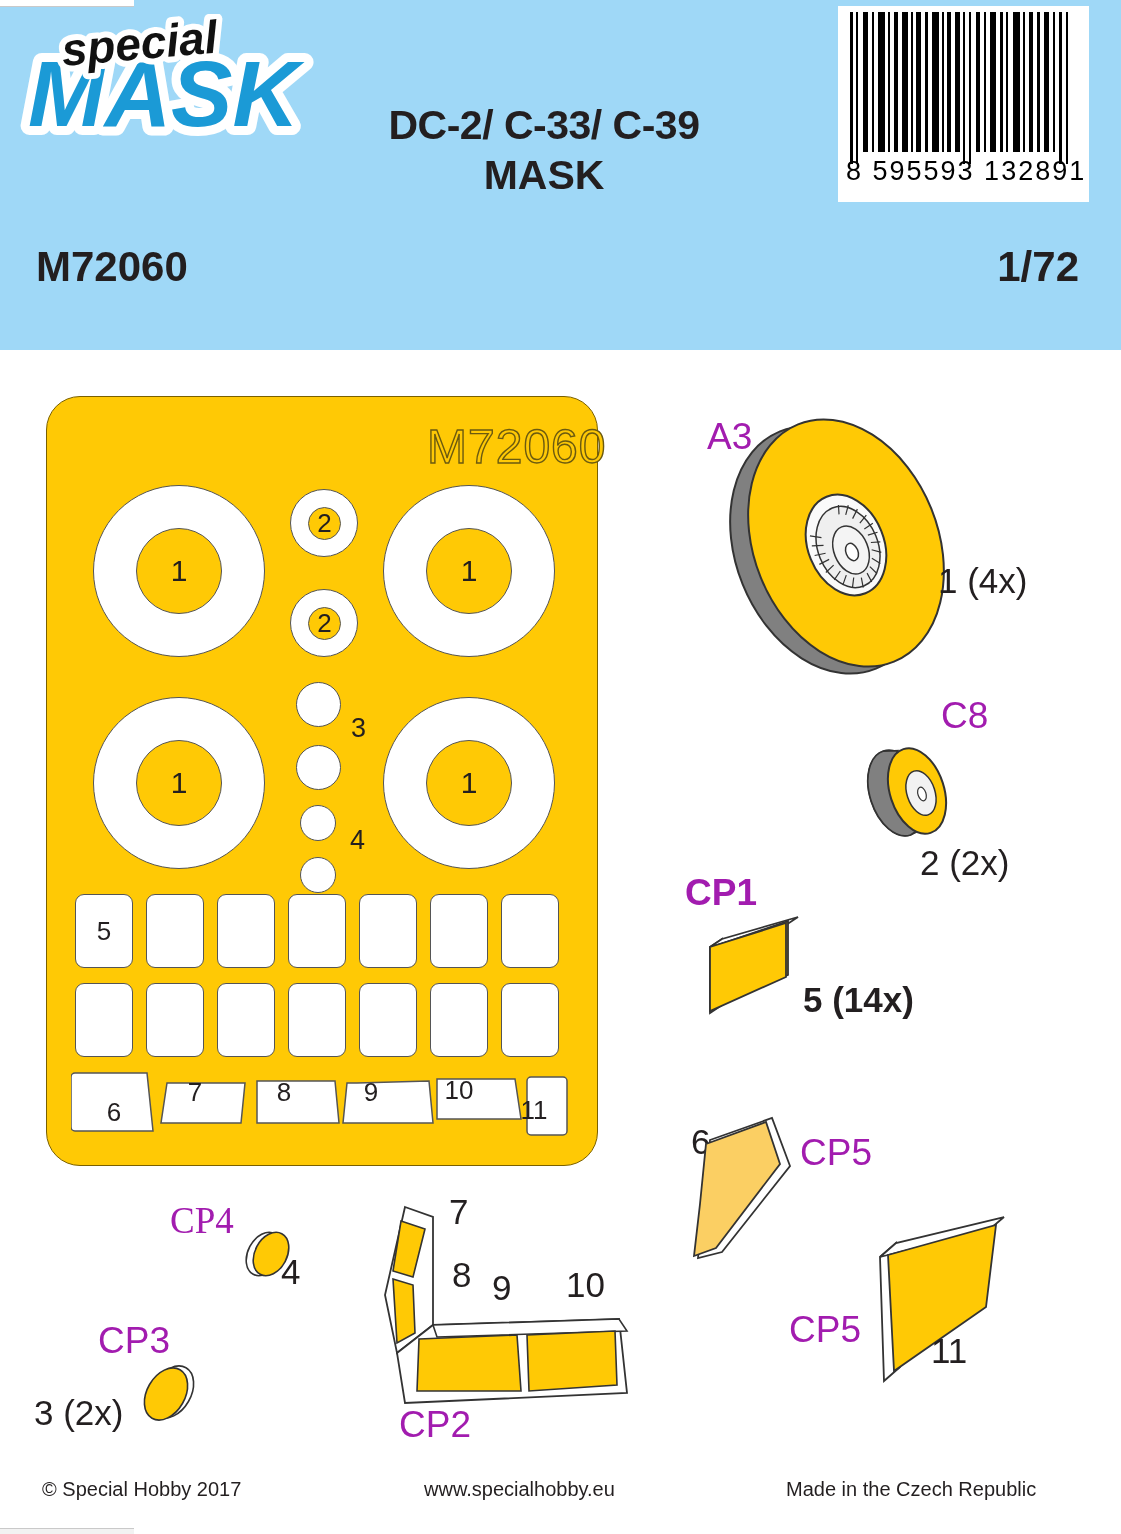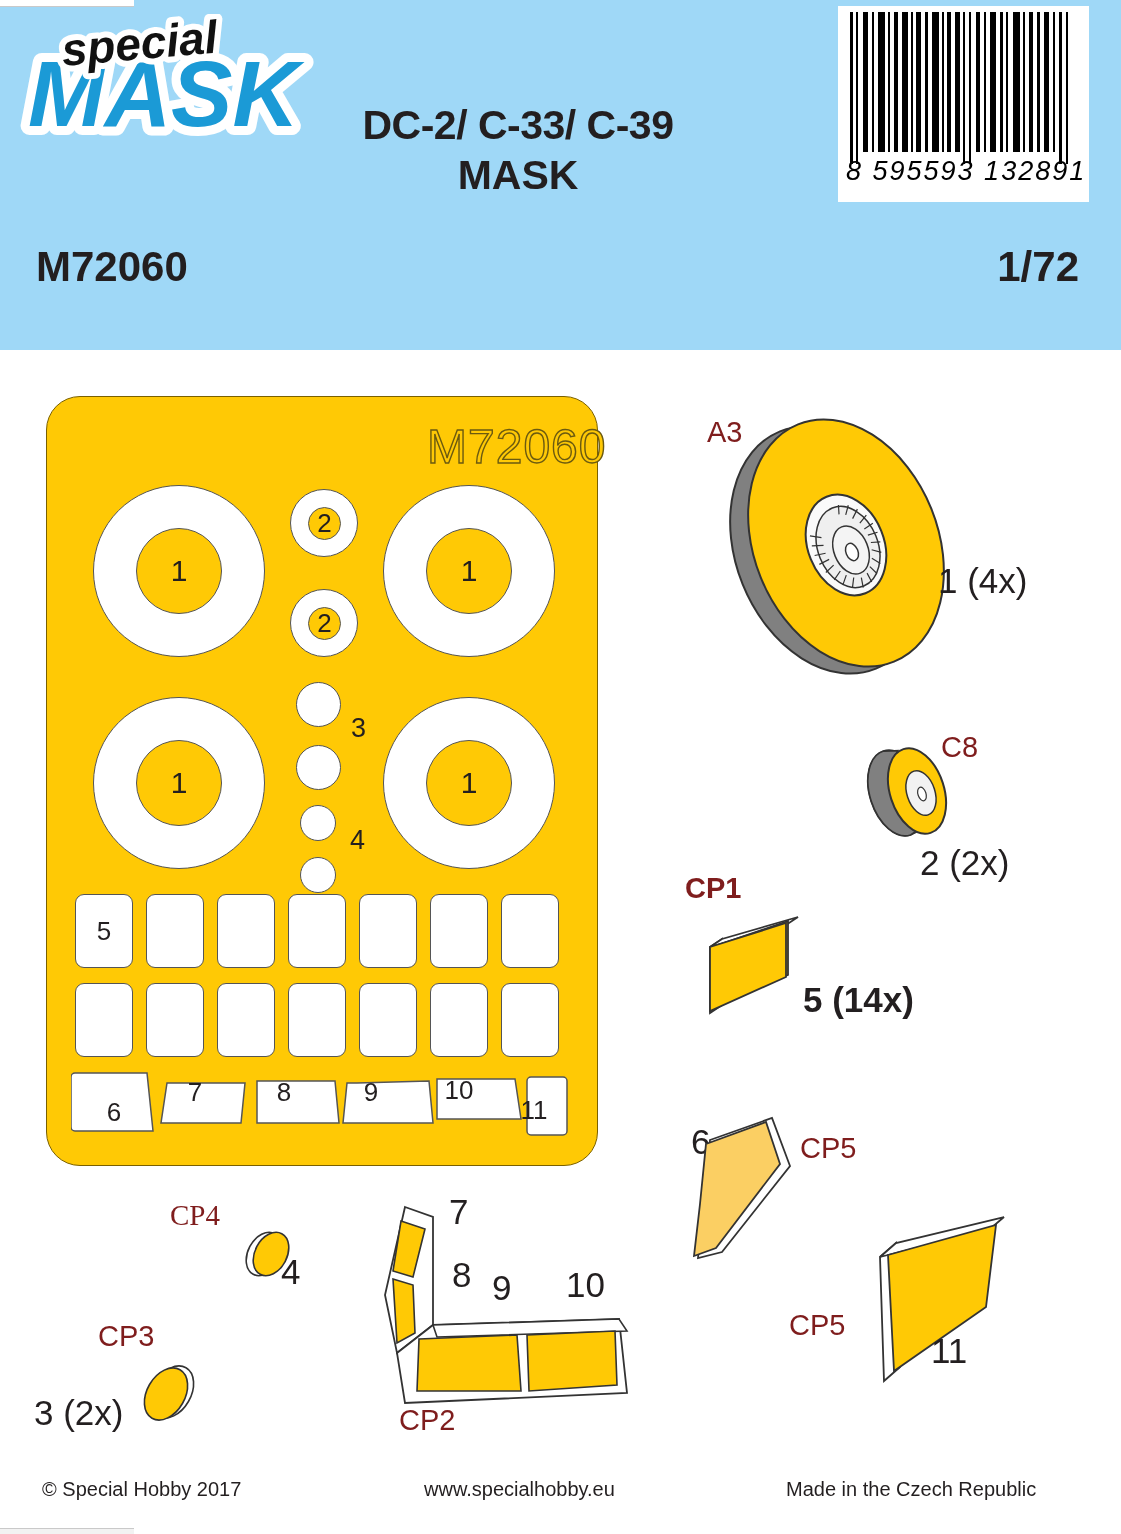--- a/index.html
+++ b/index.html
@@ -35,21 +35,21 @@
   #logo {
     position: absolute;
     left: 18px; top: 14px;
     width: 300px; height: 140px;
   }
   #logo svg { display:block; }
 
   
   #title-block {
     position: absolute;
-    left: 218px; top: 105px;
+    left: 244px; top: 105px;
     width: 600px;
     text-align: center;
     color: #231f20;
   }
   #title-line1 {
     font-size: 41px;
     font-weight: bold;
     letter-spacing: -0.5px;
     line-height: 1.0;
   }
@@ -84,21 +84,20 @@
     color: #231f20;
   }
 
   
   #barcode-box {
     position: absolute;
     left: 838px; top: 6px;
     width: 251px; height: 196px;
     background: #ffffff;
     padding: 0;
-    font-style: italic;
   }
   #barcode-bars {
     position: absolute;
     left: 10px; top: 6px;
     width: 228px; height: 152px;
   }
   #barcode-digits {
     position: absolute;
     left: 8px; top: 150px;
     width: 232px;
@@ -196,22 +195,22 @@
     display: flex;
     align-items: center;
     justify-content: center;
     font-size: 26px;
     color: #231f20;
   }
 
   
   .part-label {
     position: absolute;
-    font-size: 29px;
-    color: #7f1d1d;
+    font-size: 37px;
+    color: #a21caf;
     font-family: "Liberation Sans", sans-serif;
     white-space: nowrap;
   }
   .part-qty {
     position: absolute;
     font-size: 35px;
     color: #231f20;
     font-family: "Liberation Sans", sans-serif;
     white-space: nowrap;
   }
@@ -383,21 +382,21 @@
   <g stroke="#333" stroke-width="1.2" fill="none" transform="rotate(-22 146 140)">
     <path d="M116 118 l10 6 M114 128 l11 4 M113 138 l11 2 M114 148 l11 -1 M117 158 l10 -4
              M122 168 l9 -6 M128 176 l7 -8 M136 182 l5 -9 M146 186 l2 -10
              M156 184 l-1 -10 M164 178 l-4 -9 M171 170 l-6 -8 M176 160 l-8 -6
              M179 150 l-9 -3 M180 140 l-10 -1 M179 130 l-10 2 M176 120 l-9 5
              M170 111 l-8 7 M163 104 l-6 8 M154 100 l-3 9"></path>
   </g>
 </svg>
 <div class="part-qty" style="left:938px; top:561px;">1 (4x)</div>
 
-<div class="part-label" style="left:941px; top:695px;margin-top:36px;">C8</div>
+<div class="part-label" style="left:941px; top:695px;">C8</div>
 <svg class="part-svg" style="left:855px; top:735px;" width="140" height="120" viewBox="0 0 140 120">
 
   <ellipse cx="42" cy="58" rx="27" ry="44" fill="#ffc905" stroke="#333" stroke-width="2" transform="rotate(-18 42 58)"></ellipse>
 
   <path d="M42 14 a27 44 0 0 0 0 88 l14 -4 a27 44 0 0 1 0 -80 z" fill="#808080" stroke="#333" stroke-width="1.5" transform="rotate(-18 42 58)"></path>
 
   <ellipse cx="62" cy="56" rx="27" ry="44" fill="#ffc905" stroke="#333" stroke-width="2" transform="rotate(-18 62 56)"></ellipse>
 
   <ellipse cx="66" cy="58" rx="14" ry="23" fill="#f2f2f2" stroke="#333" stroke-width="1.5" transform="rotate(-18 66 58)"></ellipse>
   <ellipse cx="67" cy="59" rx="4" ry="7" fill="#ffffff" stroke="#333" stroke-width="1.2" transform="rotate(-18 67 59)"></ellipse>

